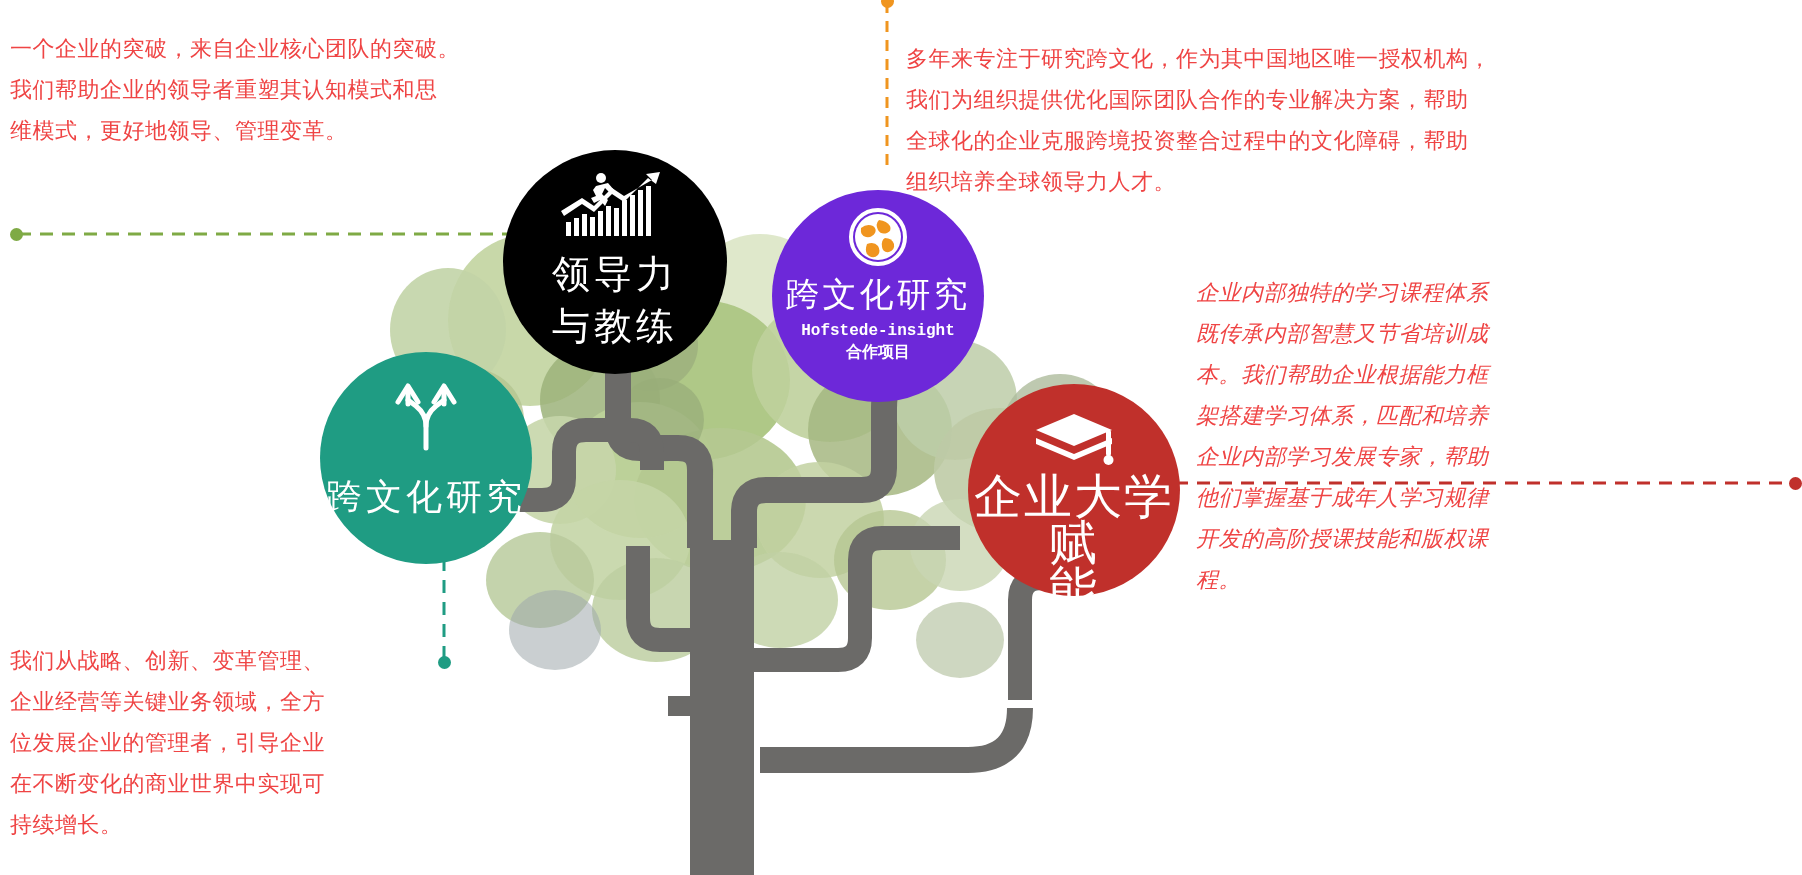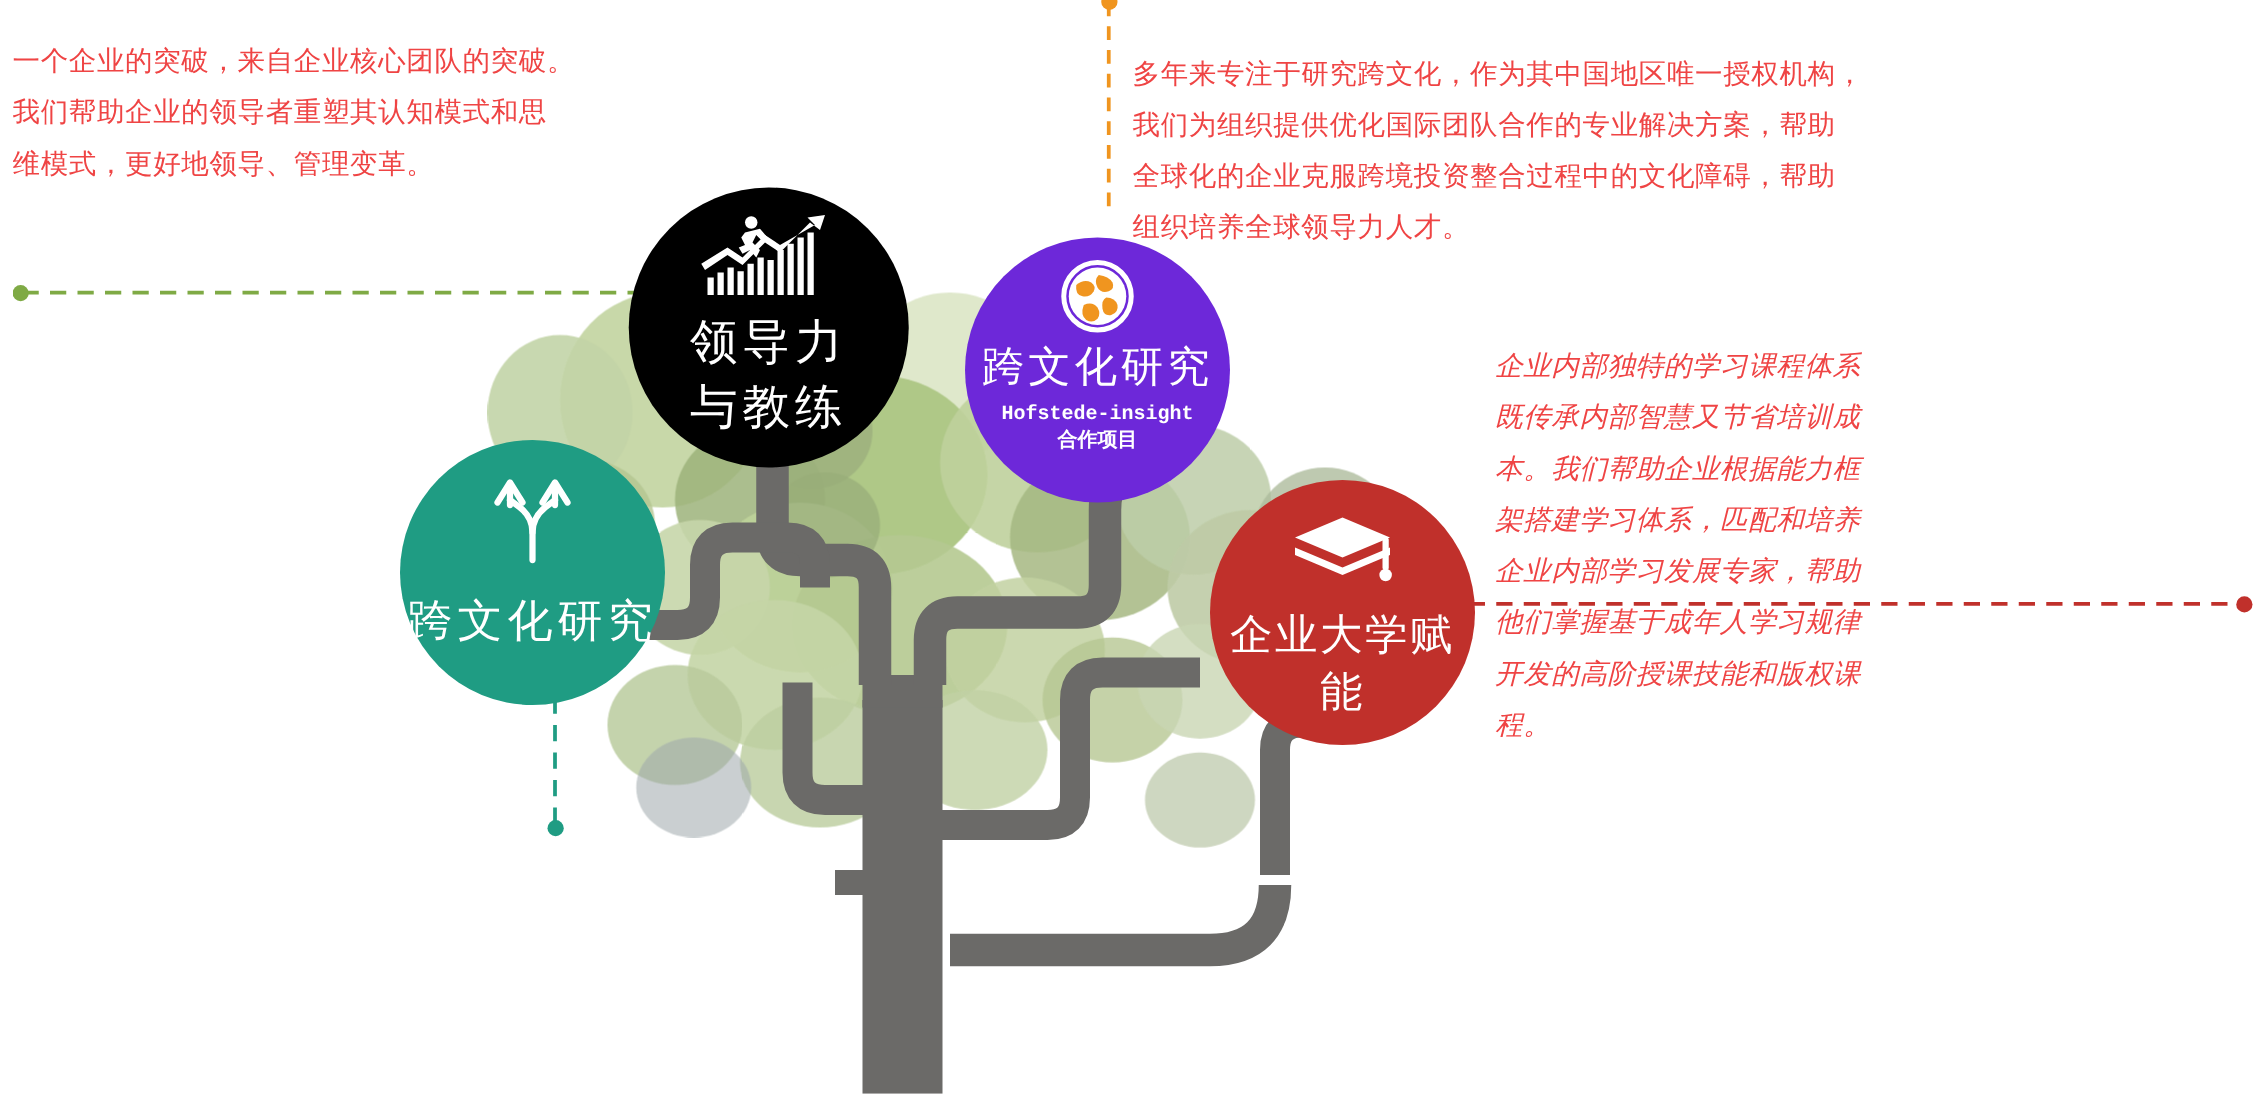--- a/index.html
+++ b/index.html
@@ -90,21 +90,21 @@
     padding-top:22px;
   }
   #node-org .node-title{ font-size:36px; line-height:46px; margin-top:20px; }
 
   
   #node-university{
     left:968px; top:384px; width:212px; height:212px;
     background:#c0302b;
     padding-top:26px;
   }
-  #node-university .node-title{ font-size:34px; line-height:46px; margin-top:12px; letter-spacing:2px;}
+  #node-university .node-title{ font-size:48px; line-height:46px; letter-spacing:2px;}
 
   
   .conn-dot{
     position:absolute;
     width:13px; height:13px;
     border-radius:50%;
     z-index:35;
   }
   #dot-left-green{  left:10px;   top:228px; background:#7faa45; }
   #dot-teal-bottom{ left:438px;  top:656px; background:#1f9c83; }
@@ -262,20 +262,25 @@
         </g>
       </svg>
     </span>
     <span class="node-title">企业大学赋
 能</span>
   </div>
 
   <div class="para" id="para-top-left">一个企业的突破，来自企业核心团队的突破。
 我们帮助企业的领导者重塑其认知模式和思
 维模式，更好地领导、管理变革。</div>
+  <div class="para" id="para-bottom-left">我们从战略、创新、变革管理、
+企业经营等关键业务领域，全方
+位发展企业的管理者，引导企业
+在不断变化的商业世界中实现可
+持续增长。</div>
   <div class="para" id="para-top-right">多年来专注于研究跨文化，作为其中国地区唯一授权机构，
 我们为组织提供优化国际团队合作的专业解决方案，帮助
 全球化的企业克服跨境投资整合过程中的文化障碍，帮助
 组织培养全球领导力人才。</div>
   <div class="para" id="para-right">企业内部独特的学习课程体系
 既传承内部智慧又节省培训成
 本。我们帮助企业根据能力框
 架搭建学习体系，匹配和培养
 企业内部学习发展专家，帮助
 他们掌握基于成年人学习规律

